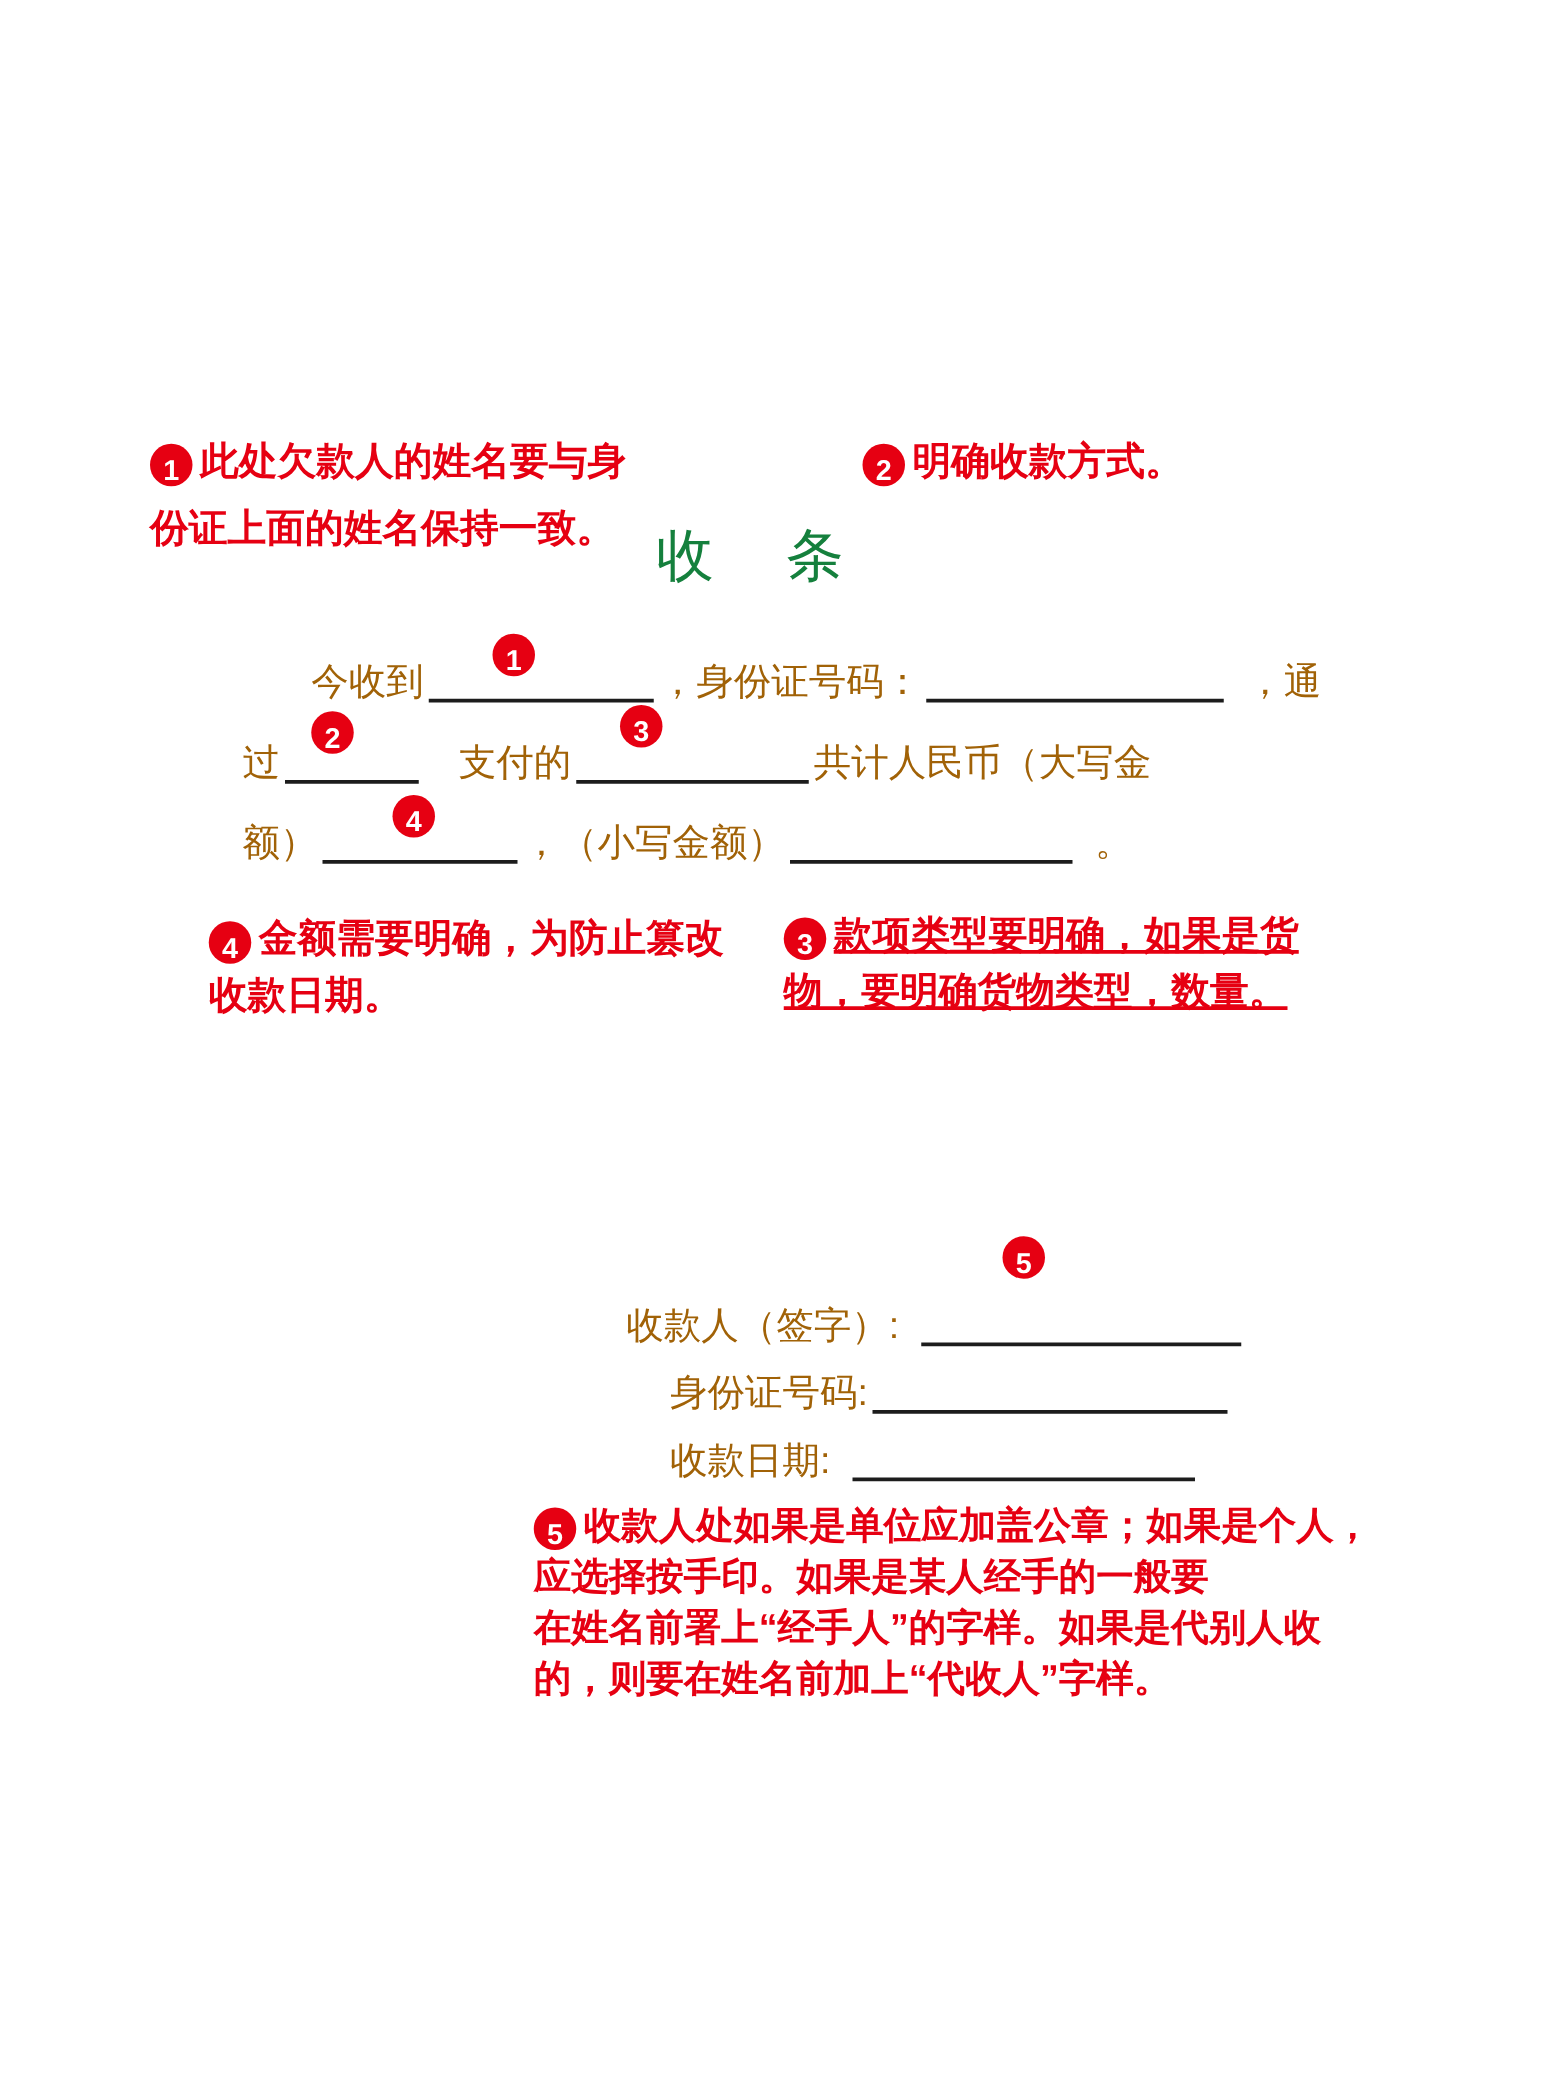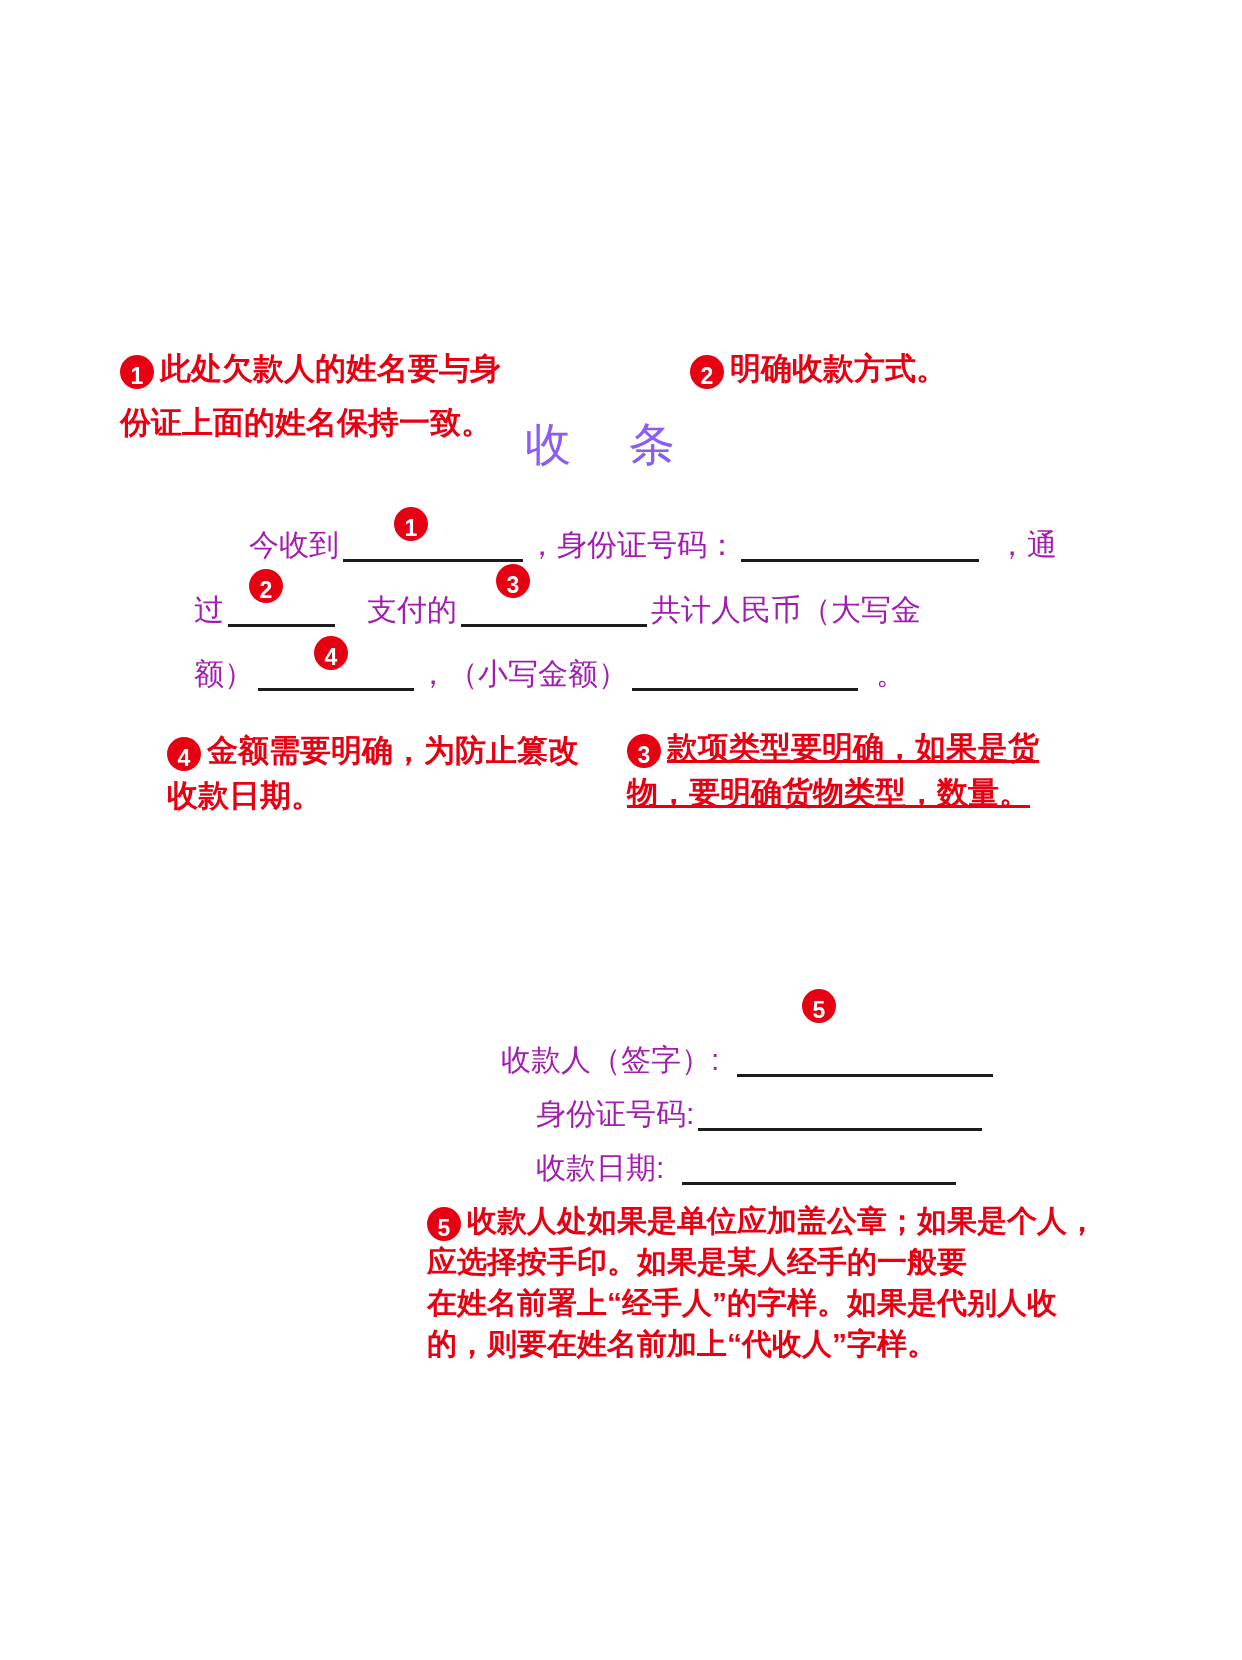--- a/index.html
+++ b/index.html
@@ -33,27 +33,27 @@
     font-size: 23px;
     font-weight: bold;
     text-align: center;
     line-height: 34px;
     vertical-align: -5px;
   }
   .note .badge { margin-right: 2px; }
   .marker { position: absolute; z-index: 2; }
   .title {
     font-size: 46px;
-    color: #8b5cf6;
+    color: #15803d;
     text-align: center;
     letter-spacing: 6px;
     font-weight: 500;
   }
   .bodyline {
-    color: #a21caf;
+    color: #a16207;
     font-size: 30px;
     white-space: nowrap;
   }
   .blank {
     display: inline-block;
     border-bottom: 3px solid #1c1c1c;
     height: 36px;
     vertical-align: -7px;
   }
   .gap-l { margin-left: 28px; }

